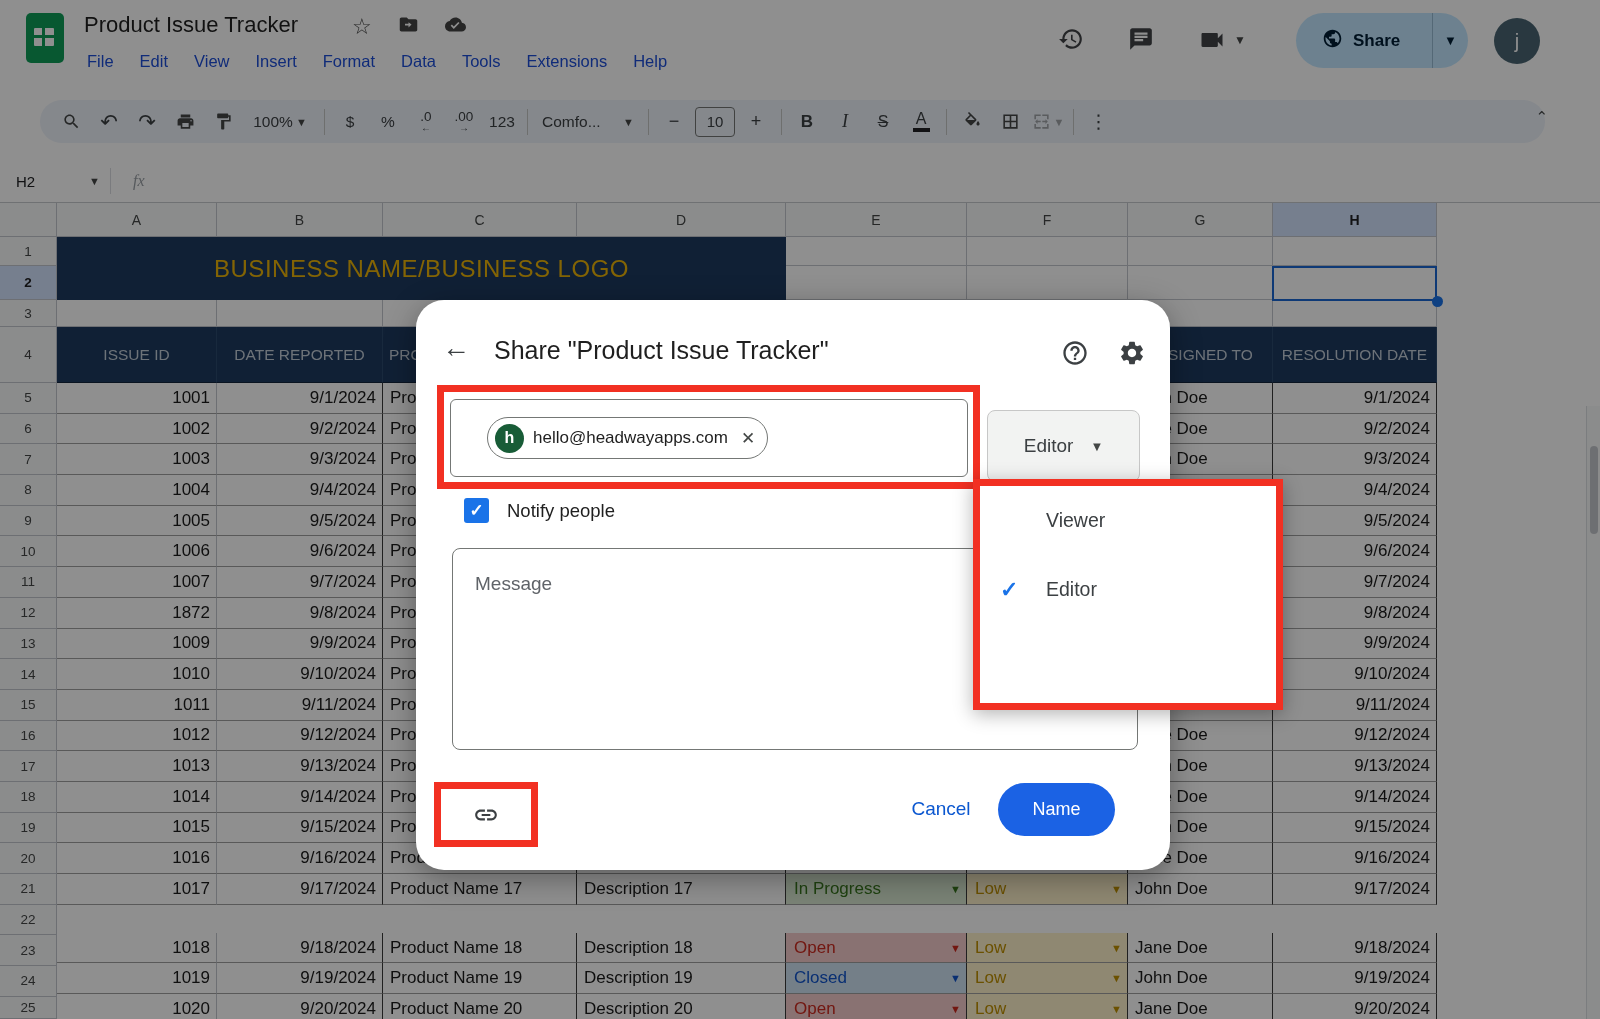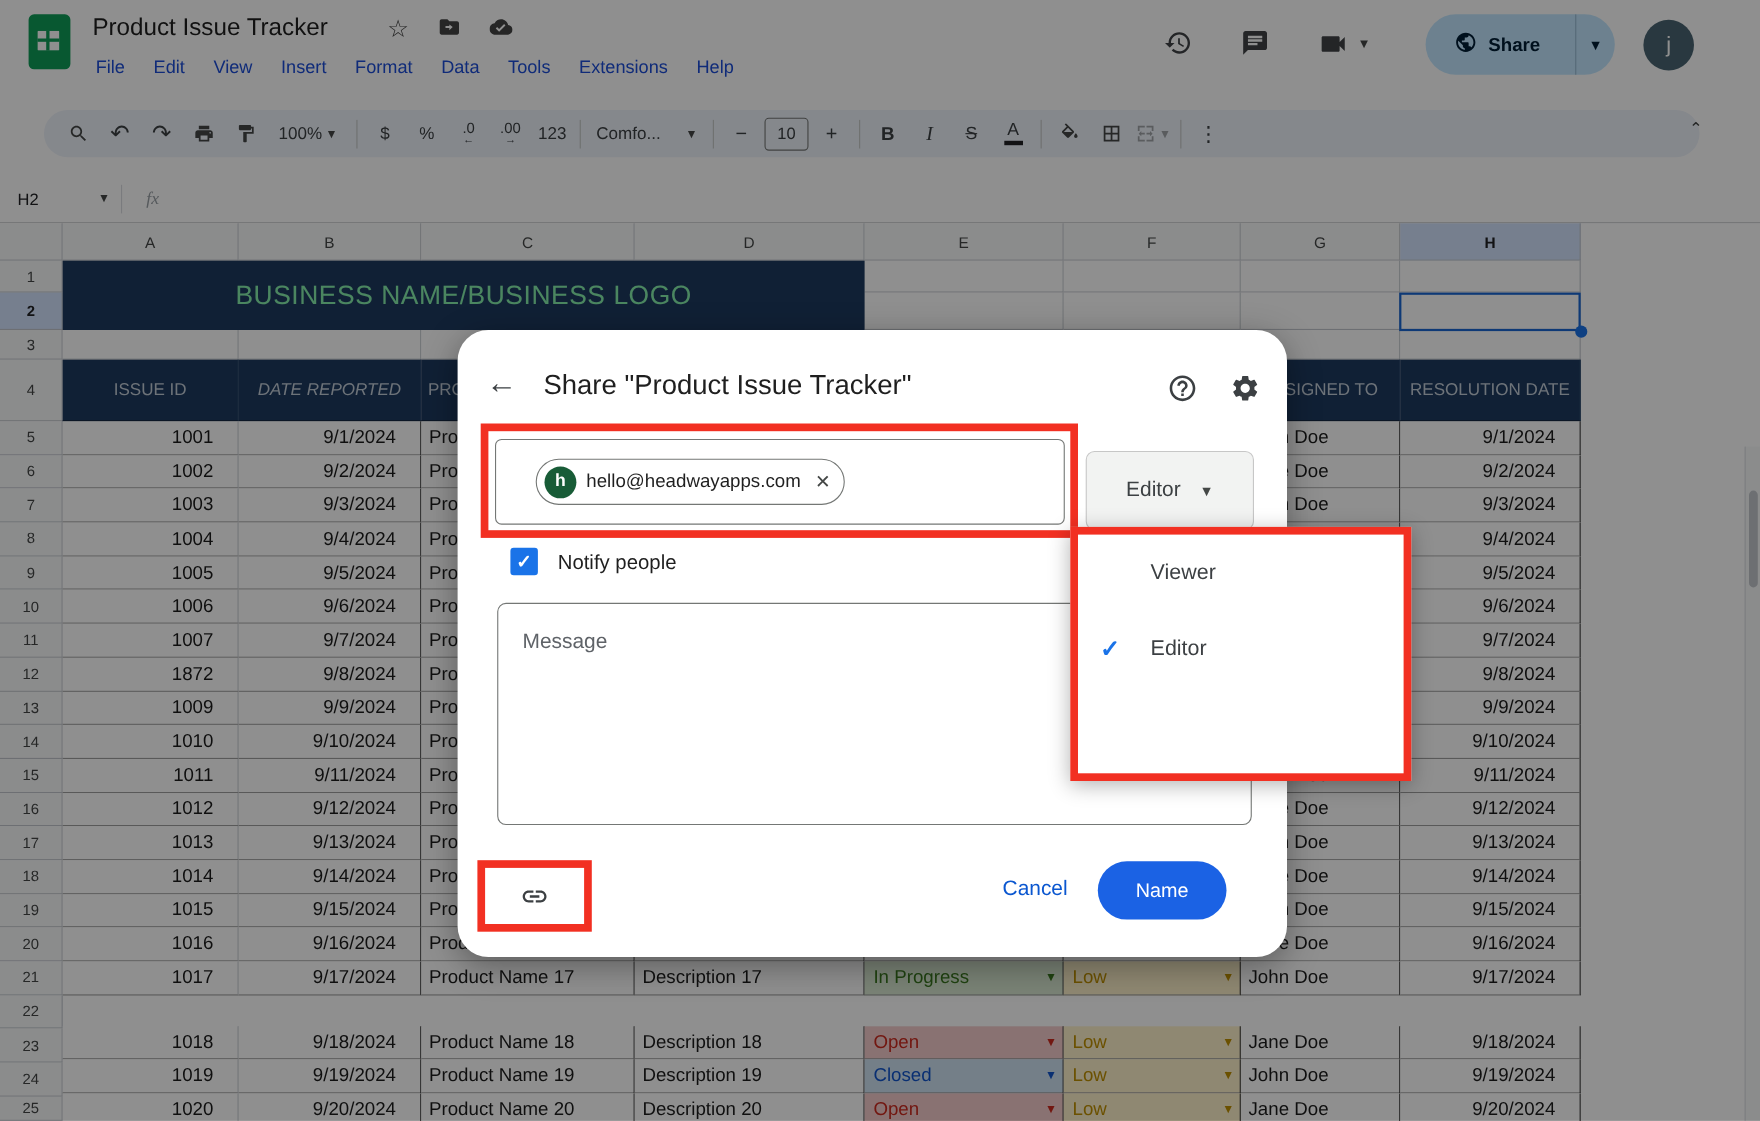--- a/index.html
+++ b/index.html
@@ -70,24 +70,24 @@
   #rownums{position:absolute;left:0;top:34px;width:57px;display:flex;flex-direction:column;}
   .rownum{width:57px;border-right:1px solid #c2c7cd;border-bottom:1px solid #c2c7cd;background:#f8f9fa;
     display:flex;align-items:center;justify-content:center;font-size:13.5px;color:#444746;}
   .rownum.sel{background:#d3e3fd;color:#202124;font-weight:bold;}
   #cells{position:absolute;left:57px;top:34px;}
   .grow{display:flex;}
   .cell{display:flex;align-items:center;overflow:hidden;white-space:nowrap;font-size:17px;color:#1b1b1b;
     border-right:1px solid #c2c7cd;border-bottom:1px solid #c2c7cd;background:#fff;}
   .cell.dark-r{border-right:1px solid #3a3a3a;}
   .cell.mid-b{border-bottom:1px solid #9f9f9f;}
-  .cell.num{justify-content:flex-end;padding-right:22px;}
+  .cell.num{justify-content:flex-end;padding-right:6px;}
   .cell.txt{justify-content:flex-start;padding-left:7px;}
   #banner{position:absolute;left:0;top:0;width:729px;height:63px;background:#1e3a5f;display:flex;align-items:center;
-    justify-content:center;color:#86efac;font-size:24px;letter-spacing:.5px;}
+    justify-content:center;color:#eab308;font-size:24px;letter-spacing:.5px;}
   .hcell{background:#1e3a5f;color:#c3cdd8;font-size:15.5px;font-weight:500;text-align:center;line-height:1.15;
     display:flex;align-items:center;justify-content:center;border-right:1px solid #2c4a6e;border-bottom:1px solid #13253c;
     white-space:normal;overflow:hidden;}
   .hcell.left{justify-content:flex-start;text-align:left;padding-left:6px;}
   .chip-cell{position:relative;padding-left:8px;}
   .chip-cell .dd{position:absolute;right:5px;font-size:11px;}
   #sel-box{position:absolute;border:2px solid #1967d2;}
   #sel-handle{position:absolute;width:11px;height:11px;border-radius:50%;background:#1a73e8;}
   #vscroll{position:absolute;left:1586px;top:203px;width:14px;height:816px;background:#f8f9fa;border-left:1px solid #dcdfe3;}
   #vscroll .thumb{position:absolute;left:3px;top:40px;width:8px;height:88px;border-radius:5px;background:#c3c7cc;}
@@ -376,21 +376,21 @@
           <div class="cell" style="width: 166px;"></div>
           <div class="cell" style="width: 194px;"></div>
           <div class="cell" style="width: 209px;"></div>
           <div class="cell" style="width: 181px;"></div>
           <div class="cell" style="width: 161px;"></div>
           <div class="cell" style="width: 145px;"></div>
           <div class="cell" style="width: 164px;"></div>
         </div>
         <div class="grow" style="height: 56px;">
           <div class="cell hcell" style="width: 160px;">ISSUE ID</div>
-          <div class="cell hcell" style="width: 166px; font-style: italic;">DATE REPORTED</div>
+          <div class="cell hcell" style="width: 166px;">DATE REPORTED</div>
           <div class="cell hcell left" style="width: 194px;">PRODUCT NAME</div>
           <div class="cell hcell" style="width: 209px;"></div>
           <div class="cell hcell" style="width: 181px;"></div>
           <div class="cell hcell" style="width: 161px;"></div>
           <div class="cell hcell" style="width: 145px;">ASSIGNED TO</div>
           <div class="cell hcell" style="width: 164px;">RESOLUTION DATE</div>
         </div>
         <div class="grow" style="height: 30.7px;">
           <div class="cell mid-b num" style="width: 160px;">1001</div>
           <div class="cell mid-b num dark-r" style="width: 166px;">9/1/2024</div>

